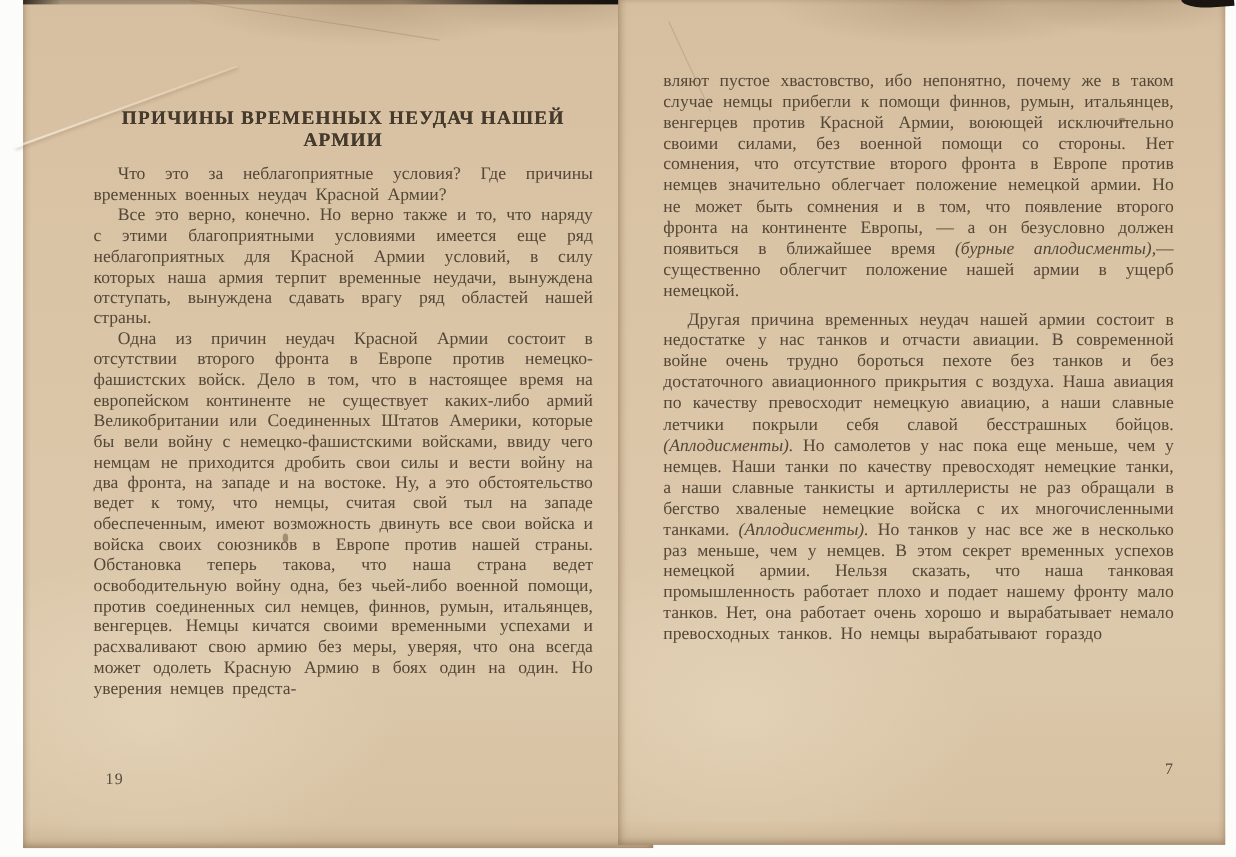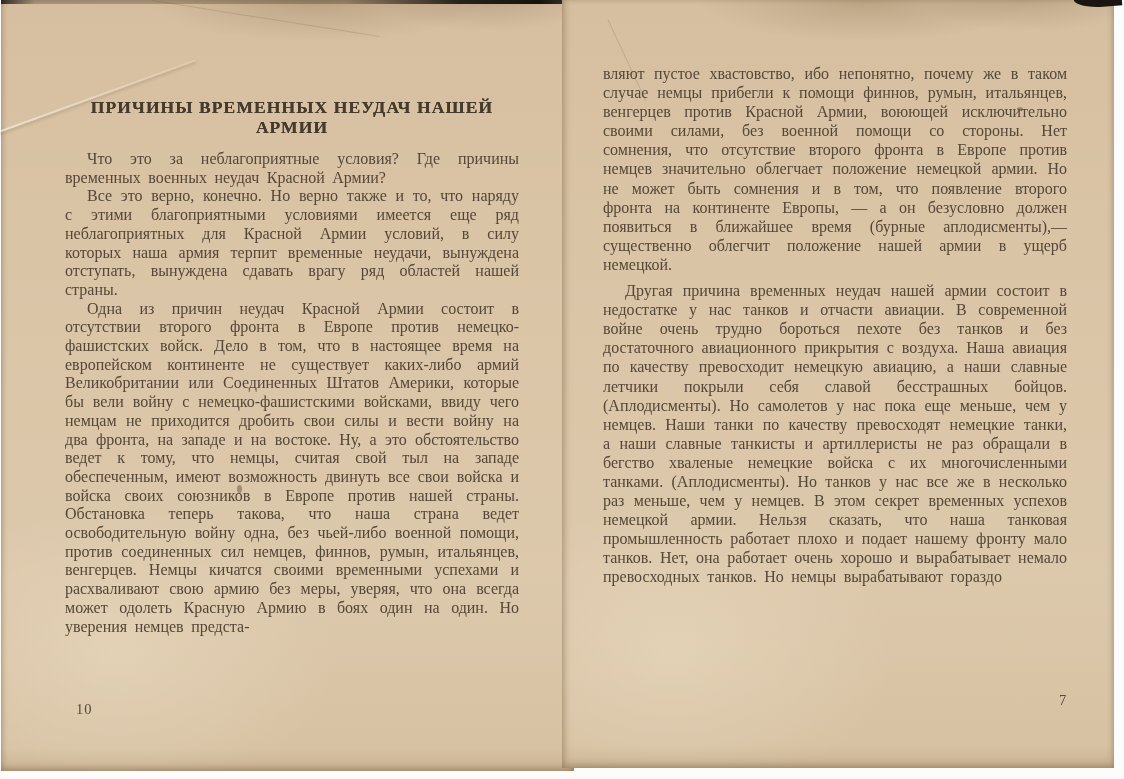--- a/index.html
+++ b/index.html
@@ -5,21 +5,21 @@
   html,body{margin:0;padding:0;}
   body{background:#ffffff;}
   .scan{position:relative;width:1124px;height:779px;background:#fcfcfb;overflow:hidden;
         font-family:"Liberation Serif","DejaVu Serif",serif;}
   .page{position:absolute;top:0;background:
         radial-gradient(ellipse 240px 60px at 55% 0%, rgba(125,98,68,.30), rgba(125,98,68,0) 70%),
         radial-gradient(ellipse 160px 45px at 85% 0%, rgba(110,85,60,.22), rgba(110,85,60,0) 70%),
         radial-gradient(ellipse 300px 200px at 20% 85%, rgba(255,245,225,.25), rgba(255,245,225,0) 75%),
         linear-gradient(180deg,#d6bfa0 0%, #dac4a6 30%, #dcc8ab 75%, #d7c2a3 97%, #c9b293 100%);
         box-shadow: inset 0 -3px 6px rgba(120,95,65,.35);}
-  .page-left{left:1px;width:566px;height:771px;
+  .page-left{left:21px;width:566px;height:771px;
         box-shadow: inset -5px 0 9px -4px rgba(115,90,60,.45), inset 3px 0 6px -3px rgba(115,90,60,.35), inset 0 -3px 6px rgba(120,95,65,.35); padding-left: 7px;}
   .page-right{left:562px;width:552px;height:768px;
         box-shadow: inset 5px 0 9px -4px rgba(115,90,60,.40), inset -3px 0 6px -3px rgba(115,90,60,.30), inset 0 -3px 6px rgba(120,95,65,.35);}
   .edge-streak{position:absolute;top:0;left:0;right:0;height:4px;
         background:linear-gradient(to right, rgba(25,20,15,.85) 0%, rgba(25,20,15,.25) 6%, rgba(70,55,40,.30) 30%,
         rgba(70,55,40,.35) 60%, rgba(20,16,12,.88) 80%, #16120e 94%, rgba(20,16,12,.75) 100%);}
   .corner-smudge{position:absolute;top:-2px;right:-8px;width:48px;height:9px;background:#1a1510;
         transform:rotate(-4deg);border-radius:0 0 0 60%/0 0 0 100%;}
   .crease{position:absolute;left:-14px;top:96px;width:215px;height:2px;
         background:linear-gradient(to right, rgba(255,250,238,.55), rgba(255,250,238,.15));
@@ -29,21 +29,21 @@
   .heading{position:absolute;left:64px;top:97px;width:454px;margin:0;
         font-size:17.5px;line-height:20px;font-weight:bold;letter-spacing:1.1px;
         text-align:center;color:#453a2c;text-shadow:0 0 .4px #453a2c;}
   .body-text{position:absolute;font-size:16px;line-height:18.7px;color:#544737;
         text-align:justify;word-spacing:3.5px;}
   .body-left{left:64px;top:150px;width:454px;}
   .body-right{left:41px;top:64px;width:464px;line-height:19.1px;}
   .para{margin:0;}
   .para.indent{text-indent:22px;}
   .para.space-before{margin-top:7px;}
-  .ital{margin-top:8px;}
+  .ital{font-style:italic;margin-top:8px;}
   .pagenum{position:absolute;font-size:14.5px;color:#55493a;letter-spacing:1px;}
   .pn-left{left:75px;top:701px;}
   .pn-right{left:497px;top:692px;}
   .speck{position:absolute;border-radius:50%;background:rgba(90,70,50,.45);}
 </style>
 </head>
 <body>
 
 <div class="scan">
 
@@ -51,21 +51,21 @@
     <div class="edge-streak"></div>
     <div class="crease"></div>
     <div class="crease2"></div>
     <div class="speck" style="left:236px;top:485px;width:5px;height:8px;"></div>
     <h1 class="heading">ПРИЧИНЫ ВРЕМЕННЫХ НЕУДАЧ НАШЕЙ АРМИИ</h1>
     <div class="body-text body-left">
         <p class="para indent"><span>Что это за неблагоприятные условия? Где причины временных военных неудач Красной Армии?</span></p>
         <p class="para indent"><span>Все это верно, конечно. Но верно также и то, что наряду с этими благоприятными условиями имеется еще ряд неблагоприятных для Красной Армии условий, в силу которых наша армия терпит временные неудачи, вынуждена отступать, вынуждена сдавать врагу ряд областей нашей страны.</span></p>
         <p class="para indent"><span>Одна из причин неудач Красной Армии состоит в отсутствии второго фронта в Европе против немецко-фашистских войск. Дело в том, что в настоящее время на европейском континенте не существует каких-либо армий Великобритании или Соединенных Штатов Америки, которые бы вели войну с немецко-фашистскими войсками, ввиду чего немцам не приходится дробить свои силы и вести войну на два фронта, на западе и на востоке. Ну, а это обстоятельство ведет к тому, что немцы, считая свой тыл на западе обеспеченным, имеют возможность двинуть все свои войска и войска своих союзников в Европе против нашей страны. Обстановка теперь такова, что наша страна ведет освободительную войну одна, без чьей-либо военной помощи, против соединенных сил немцев, финнов, румын, итальянцев, венгерцев. Немцы кичатся своими временными успехами и расхваливают свою армию без меры, уверяя, что она всегда может одолеть Красную Армию в боях один на один. Но уверения немцев предста-</span></p>
       </div>
-    <div class="pagenum pn-left">10</div>
+    <div class="pagenum pn-left">19</div>
   </div>
 
   <div class="page page-right">
     <div class="corner-smudge"></div>
     <div class="crease2" style="left:20px;top:60px;width:90px;transform:rotate(65deg);"></div>
     <div class="speck" style="left:455px;top:107px;width:6px;height:4px;"></div>
     <div class="body-text body-right">
         <p class="para"><span>вляют пустое хвастовство, ибо непонятно, почему же в таком случае немцы прибегли к помощи финнов, румын, итальянцев, венгерцев против Красной Армии, воюющей исключительно своими силами, без военной помощи со стороны. Нет сомнения, что отсутствие второго фронта в Европе против немцев значительно облегчает положение немецкой армии. Но не может быть сомнения и в том, что появление второго фронта на континенте Европы, — а он безусловно должен появиться в ближайшее время </span><span class="ital">(бурные аплодисменты),</span><span>—существенно облегчит положение нашей армии в ущерб немецкой.</span></p>
         <p class="para indent space-before"><span>Другая причина временных неудач нашей армии состоит в недостатке у нас танков и отчасти авиации. В современной войне очень трудно бороться пехоте без танков и без достаточного авиационного прикрытия с воздуха. Наша авиация по качеству превосходит немецкую авиацию, а наши славные летчики покрыли себя славой бесстрашных бойцов. </span><span class="ital">(Аплодисменты).</span><span> Но самолетов у нас пока еще меньше, чем у немцев. Наши танки по качеству превосходят немецкие танки, а наши славные танкисты и артиллеристы не раз обращали в бегство хваленые немецкие войска с их многочисленными танками. </span><span class="ital">(Аплодисменты).</span><span> Но танков у нас все же в несколько раз меньше, чем у немцев. В этом секрет временных успехов немецкой армии. Нельзя сказать, что наша танковая промышленность работает плохо и подает нашему фронту мало танков. Нет, она работает очень хорошо и вырабатывает немало превосходных танков. Но немцы вырабатывают гораздо</span></p>
       </div>

